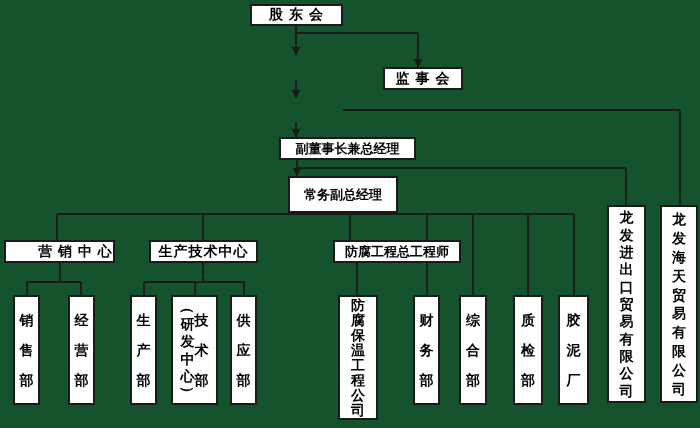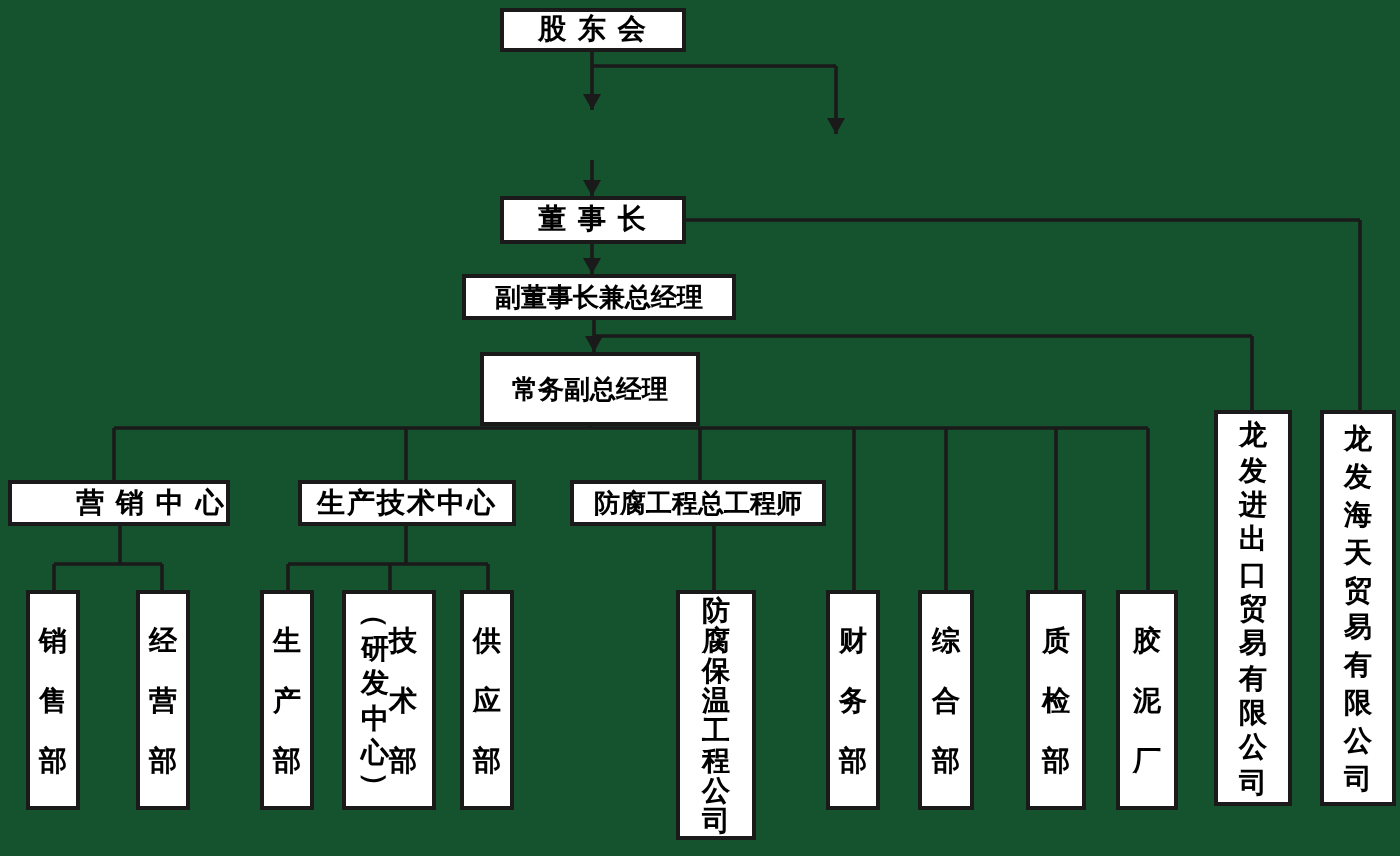--- a/index.html
+++ b/index.html
@@ -23,21 +23,21 @@
     display: flex;
     align-items: center;
     justify-content: center;
   }
   .node.h {
     font-size: 14px;
     letter-spacing: 1px;
     white-space: nowrap;
     text-align: center;
   }
-  .node.h.small { font-size: 13px; letter-spacing: 0; }
+  .node.h.small { font-size: 13px; letter-spacing: 0; margin-left: 48px; }
   .vwrap {
     display: flex;
     flex-direction: row-reverse;
     justify-content: center;
     align-items: stretch;
     width: 100%;
     height: 100%;
     gap: 0px;
   }
   .vcol {
@@ -86,21 +86,21 @@
       <line x1="195" y1="282" x2="195" y2="295" stroke="#1a1a1a" stroke-width="1.8"></line>
       <line x1="244" y1="282" x2="244" y2="295" stroke="#1a1a1a" stroke-width="1.8"></line>
       <line x1="357" y1="263" x2="357" y2="295" stroke="#1a1a1a" stroke-width="1.8"></line>
       <polygon points="291.5,47 300.5,47 296,55" fill="#1a1a1a"></polygon>
       <polygon points="413.5,59 422.5,59 418,67" fill="#1a1a1a"></polygon>
       <polygon points="291.5,90 300.5,90 296,98" fill="#1a1a1a"></polygon>
       <polygon points="291.5,129 300.5,129 296,137" fill="#1a1a1a"></polygon>
       <polygon points="292.5,168 301.5,168 297,176" fill="#1a1a1a"></polygon>
     </svg>
 <div class="node h" style="left: 250px; top: 4px; width: 93px; height: 22px;">股 东 会</div>
-    <div class="node h" style="left: 250px; top: 98px; width: 93px; height: 24px;">董 事 长</div>
+    <div class="node h" style="left: 383px; top: 67px; width: 80px; height: 23px;">监 事 会</div>
     <div class="node h small" style="left: 231px; top: 137px; width: 137px; height: 23px;">副董事长兼总经理</div>
     <div class="node h small" style="left: 240px; top: 176px; width: 110px; height: 37px;">常务副总经理</div>
     <div class="node h" style="left: 4px; top: 240px; width: 111px; height: 23px; padding-left: 32px;">营 销 中 心</div>
     <div class="node h" style="left: 149px; top: 240px; width: 109px; height: 23px;">生产技术中心</div>
     <div class="node h small" style="left: 285px; top: 240px; width: 128px; height: 23px;">防腐工程总工程师</div>
     <div class="node v" style="left: 13px; top: 295px; width: 27px; height: 110px;">
       <div class="vwrap">
         <div class="vcol">
           <span>销</span>
           <span>售</span>

